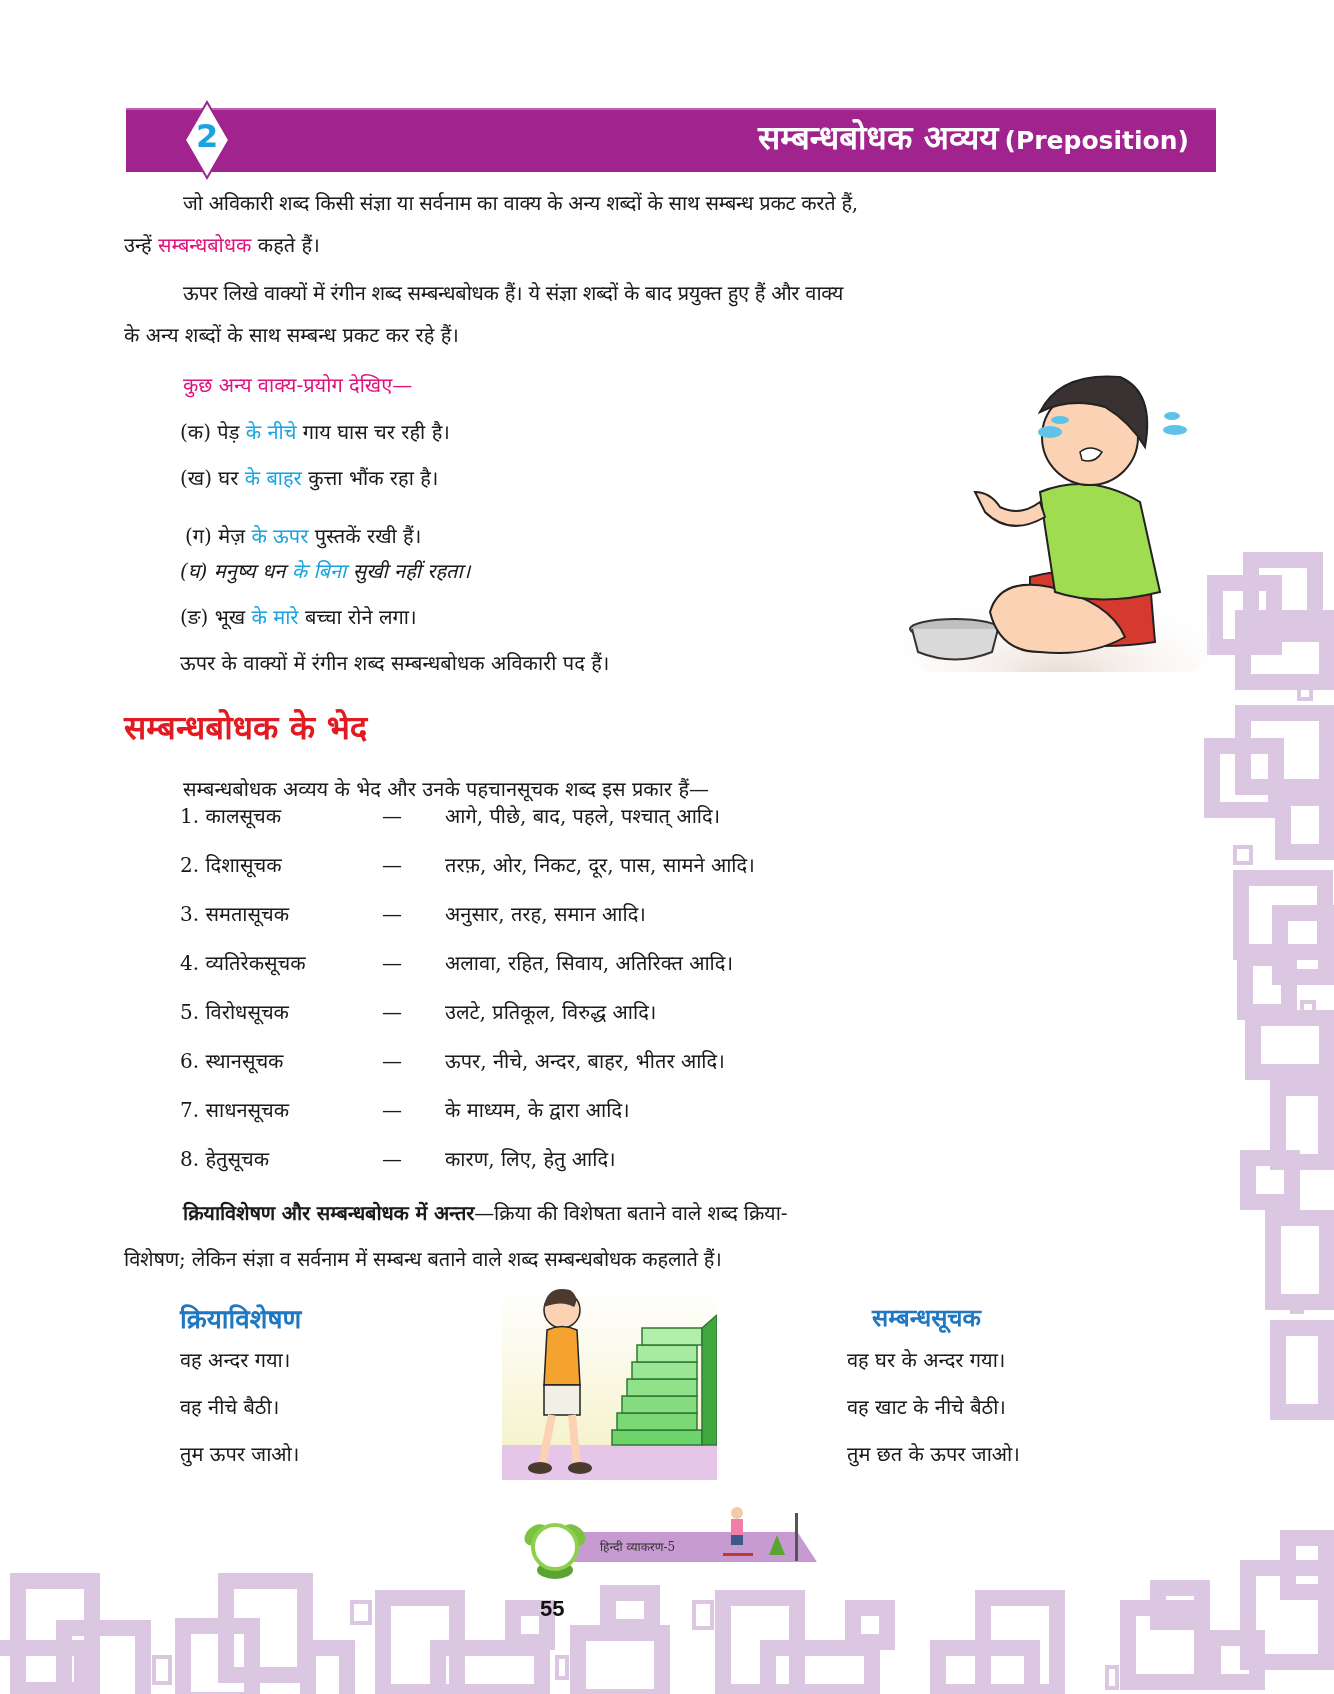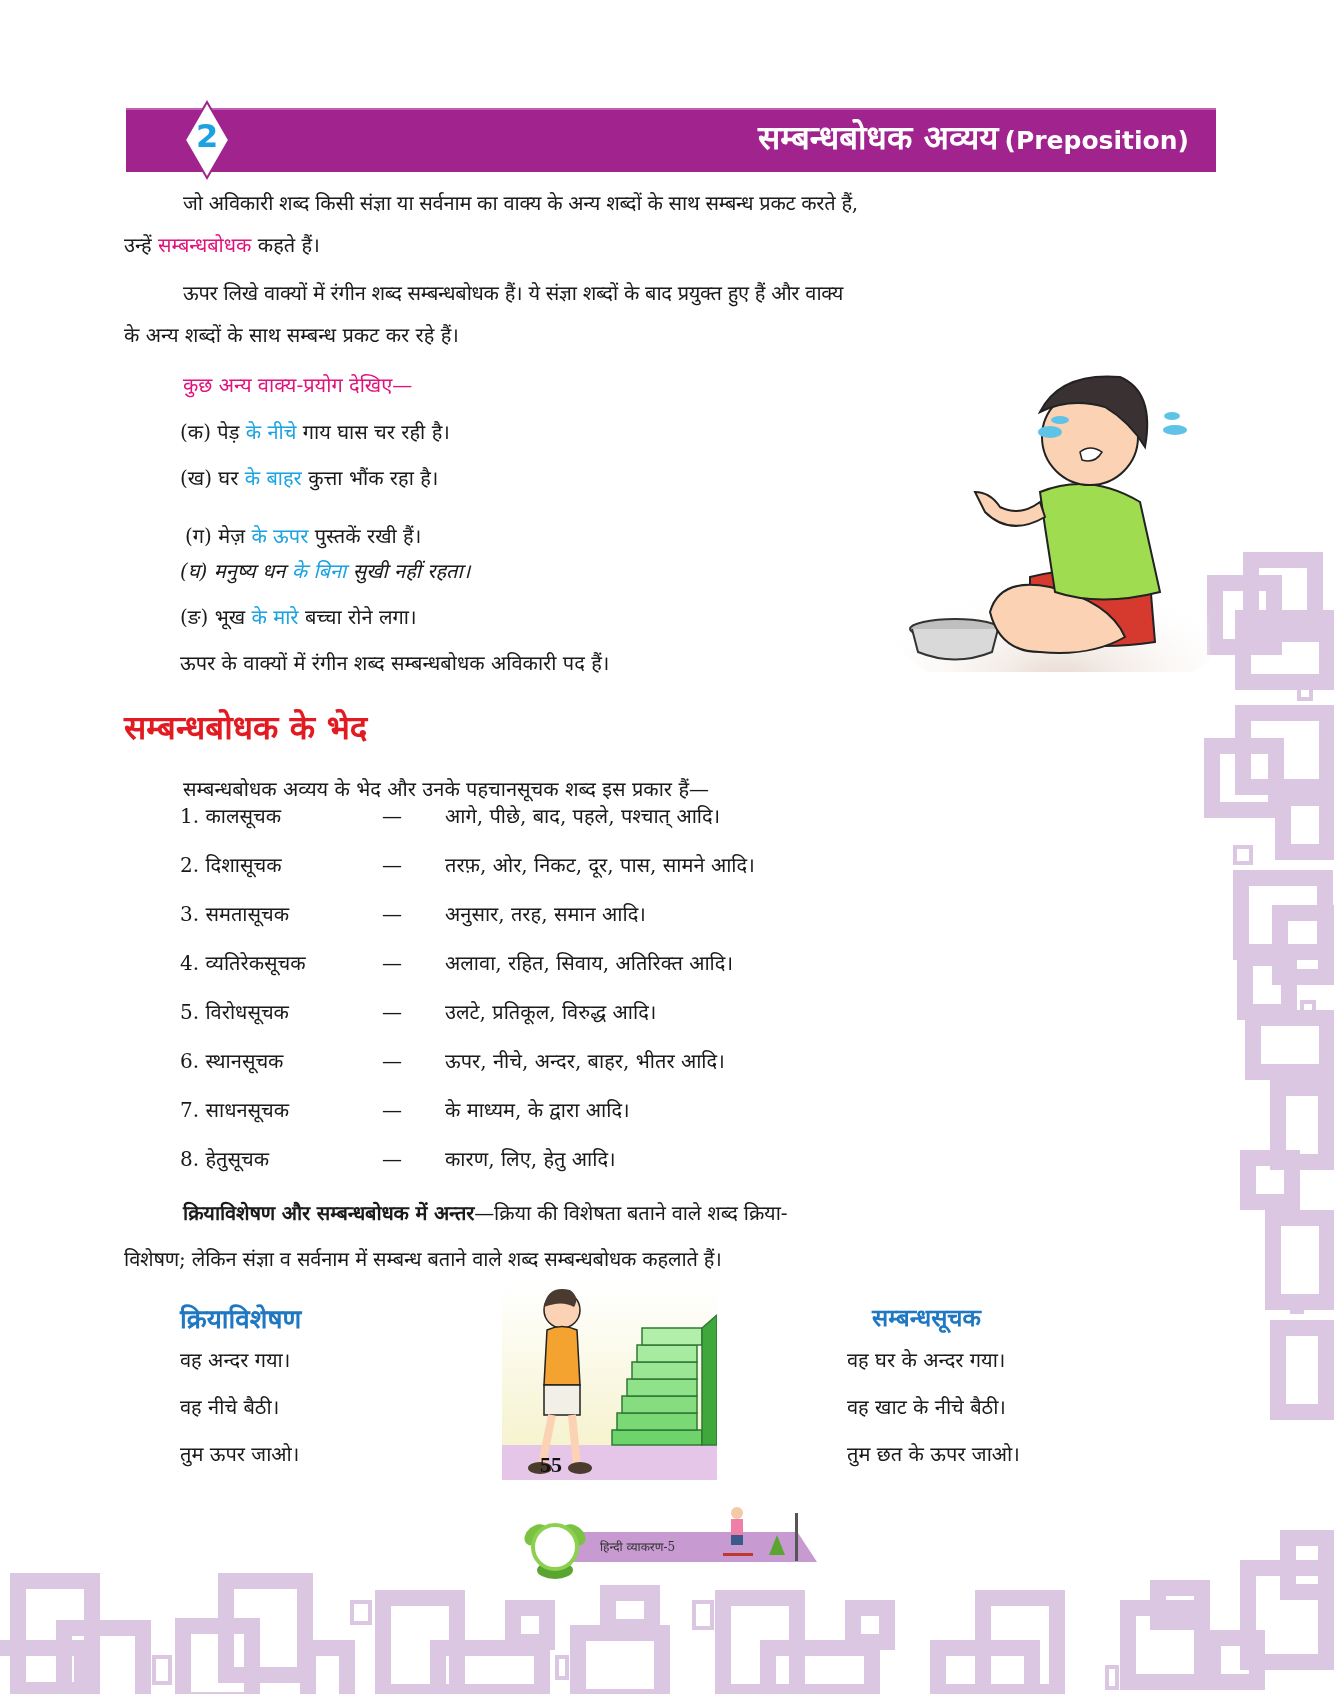--- a/index.html
+++ b/index.html
@@ -32,21 +32,21 @@
 
   
   .sq { position: absolute; border: 16px solid #dcc7e3; }
   .sq.thin { border-width: 10px; }
   .sq.tiny { border-width: 4px; }
 
   
   .footer-ribbon { left: 572px; top: 1532px; width: 245px; height: 30px; background: #c79ad1;
                    clip-path: polygon(0 0, 92% 0, 100% 100%, 0 100%); }
   .footer-leaf { left: 522px; top: 1510px; width: 66px; height: 70px; }
-  .footer-num { left: 540px; top: 1452px; font-family: Liberation Serif, serif; font-weight: bold;
+  .footer-num { left: 540px; top: 1596px; font-family: Liberation Sans, sans-serif; font-weight: bold;
                 font-size: 22px; color: #111; }
   .footer-book { left: 600px; top: 1538px; font-size: 12px; color: #333; }
 </style>
 </head>
 <body>
 
 <div>
   <div class="sq" style="left:1243px;top:552px;width:80px;height:90px;"></div>
   <div class="sq" style="left:1207px;top:575px;width:75px;height:80px;"></div>
   <div class="sq" style="left:1235px;top:610px;width:100px;height:80px;"></div>

